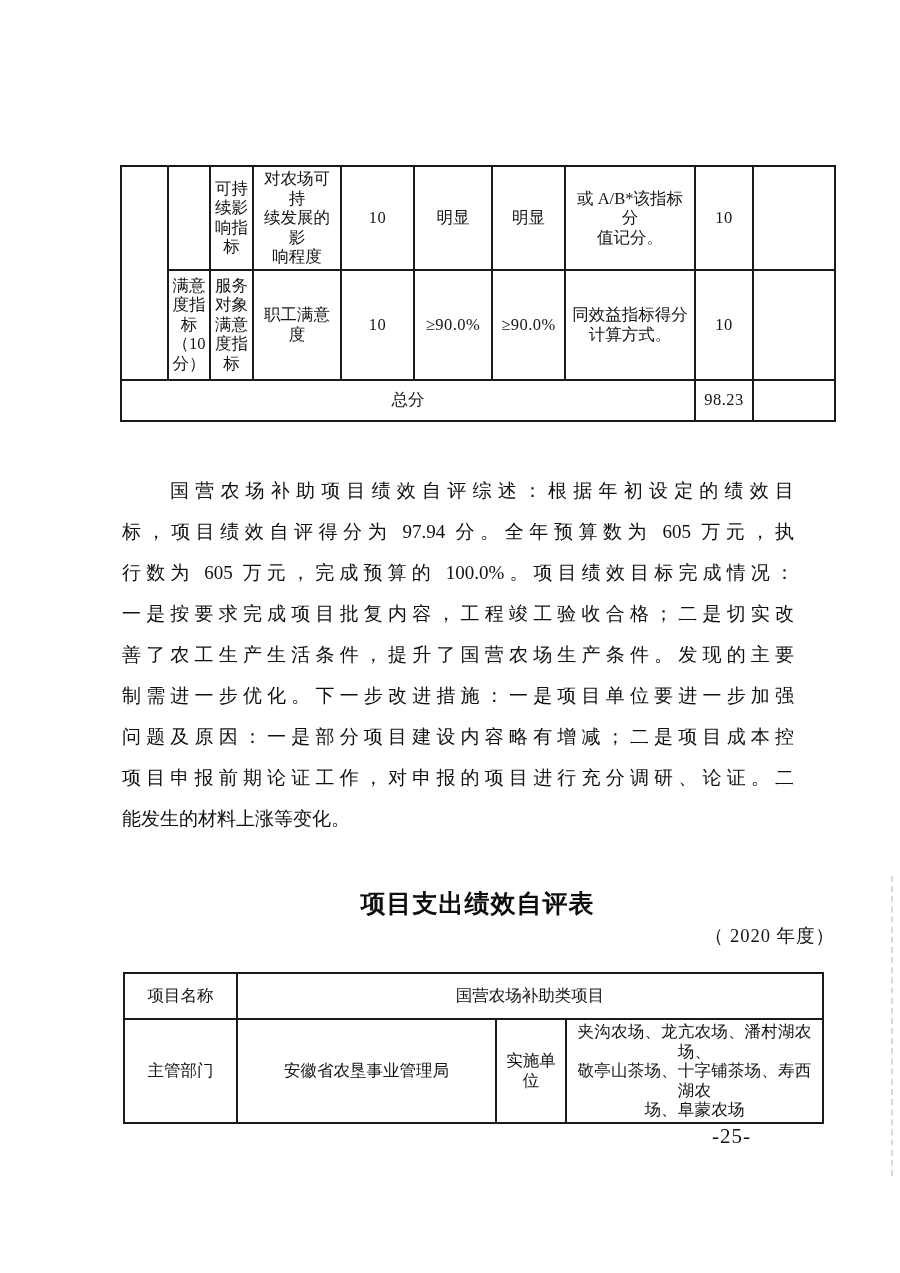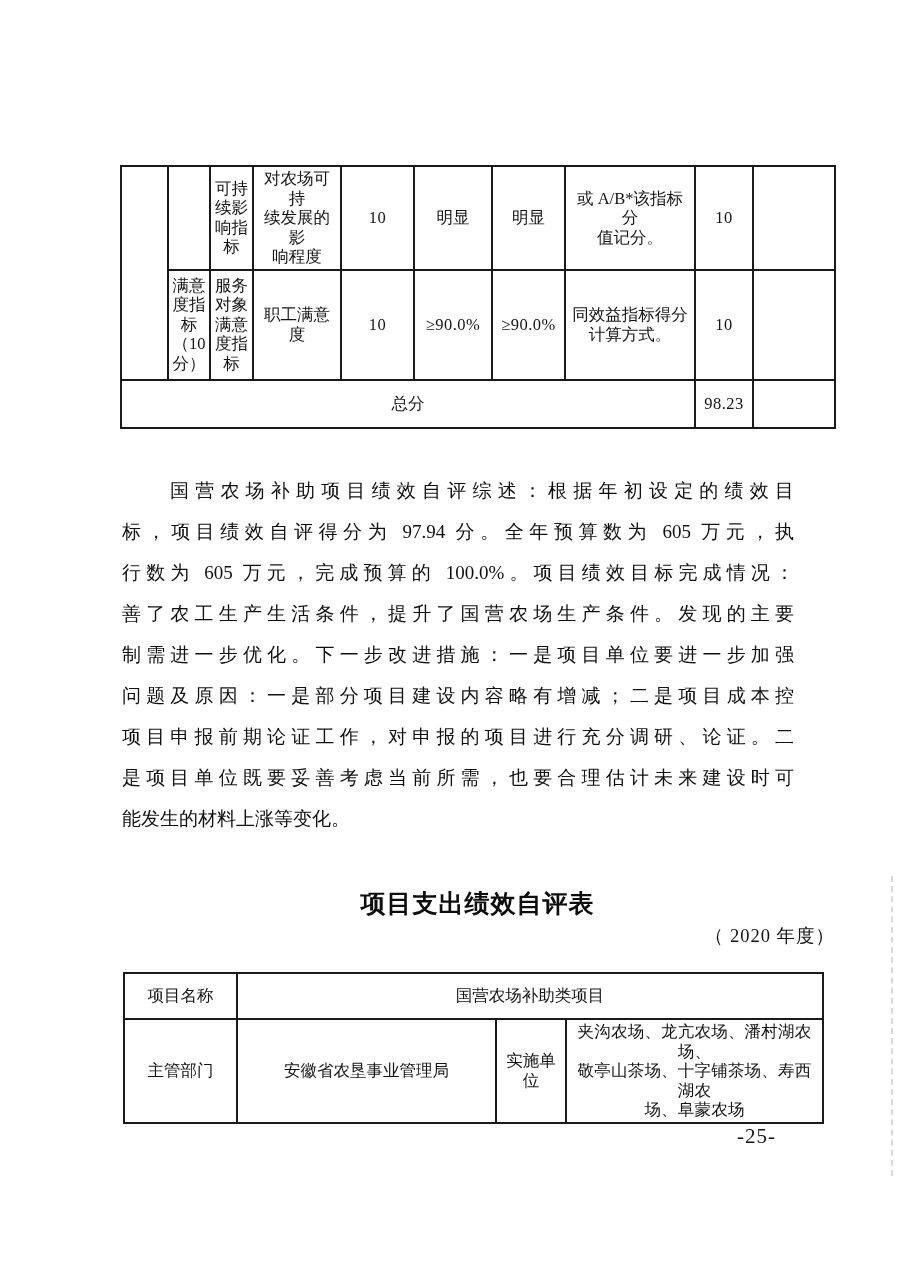--- a/index.html
+++ b/index.html
@@ -39,21 +39,21 @@
     position:absolute;left:120px;top:887px;width:715px;
     text-align:center;font-family:"Liberation Sans","DejaVu Sans",sans-serif;
     font-weight:bold;font-size:25px;letter-spacing:1px;color:#0d0d0d;
   }
   .form-year{
     position:absolute;left:120px;top:923px;width:715px;
     text-align:right;font-size:18.5px;letter-spacing:1px;color:#141414;
   }
   
   .page-num{
-    position:absolute;left:737px;top:1124px;
+    position:absolute;left:712px;top:1124px;
     font-size:21px;letter-spacing:1px;color:#141414;
   }
   
   .edge-artifact{
     position:absolute;left:891px;top:876px;height:300px;width:0;
     border-left:2px dashed #c9c9c9;opacity:.7;
   }
 </style>
 </head>
 <body>
@@ -115,37 +115,37 @@
       <td class="num">10</td>
       <td class="num">≥90.0%</td>
       <td class="num">≥90.0%</td>
       <td>
         <div>同效益指标得分</div>
         <div>计算方式。</div>
       </td>
       <td class="num">10</td>
       <td></td>
     </tr>
-    <tr style="height:48px">
+    <tr style="height:41px">
       <td colspan="8">总分</td>
       <td class="num">98.23</td>
       <td></td>
     </tr>
   </tbody>
 </table>
 
 <div class="summary">
   <div class="jline line0">国营农场补助项目绩效自评综述：根据年初设定的绩效目</div>
   <div class="jline">标，项目绩效自评得分为 97.94 分。全年预算数为 605 万元，执</div>
   <div class="jline">行数为 605 万元，完成预算的 100.0%。项目绩效目标完成情况：</div>
+  <div class="jline">一是按要求完成项目批复内容，工程竣工验收合格；二是切实改</div>
   <div class="jline">善了农工生产生活条件，提升了国营农场生产条件。发现的主要</div>
   <div class="jline">制需进一步优化。下一步改进措施：一是项目单位要进一步加强</div>
   <div class="jline">问题及原因：一是部分项目建设内容略有增减；二是项目成本控</div>
   <div class="jline">项目申报前期论证工作，对申报的项目进行充分调研、论证。二</div>
-  <div class="jline">是项目单位既要妥善考虑当前所需，也要合理估计未来建设时可</div>
   <div class="lastline">能发生的材料上涨等变化。</div>
 </div>
 
 <div class="form-title">项目支出绩效自评表</div>
 <div class="form-year">（ 2020 年度）</div>
 
 <table class="scan" style="left:123px;top:972px;width:699px;">
   <colgroup>
     <col style="width:113px">
       <col style="width:259px">

